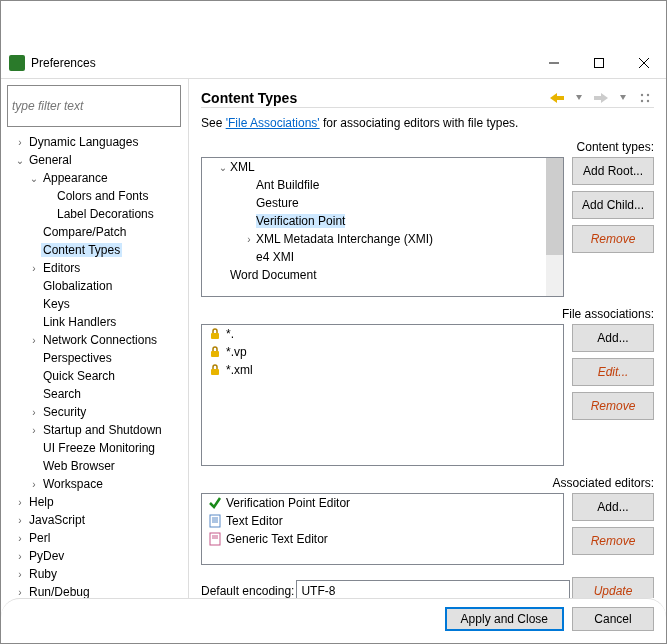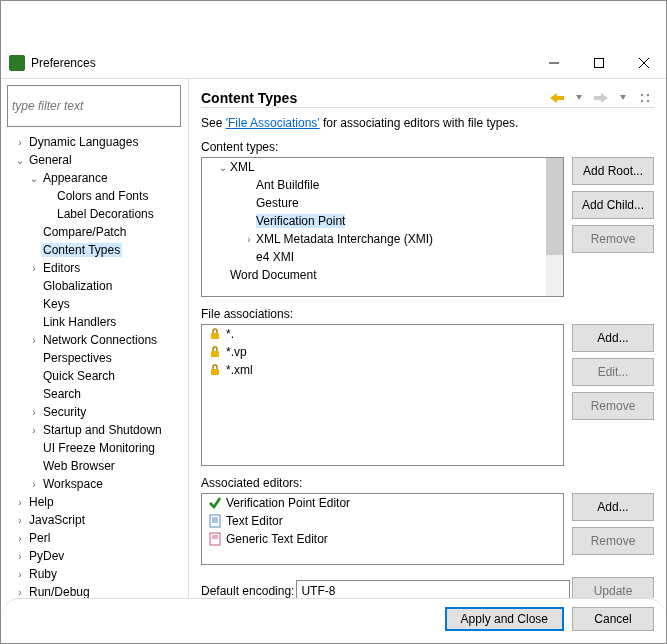--- a/index.html
+++ b/index.html
@@ -18,30 +18,30 @@
 .tree-item.selected .label { background: #cde8ff; }
 .ind-0 { padding-left: 6px; }
 .ind-1 { padding-left: 20px; }
 .ind-2 { padding-left: 34px; }
 .content { flex: 1; display: flex; flex-direction: column; padding: 10px 12px 4px 12px; overflow: hidden; }
 .content-header { display: flex; align-items: center; height: 28px; border-bottom: 1px solid #ddd; margin-bottom: 8px; }
 .content-header h1 { font-size: 14px; font-weight: bold; flex: 1; }
 .nav-ico { width: 18px; height: 18px; margin-left: 4px; cursor: pointer; display:flex; align-items:center; justify-content:center; }
 .intro { margin-bottom: 10px; }
 .intro a { color: #0066cc; }
-.section-label { margin-bottom: 3px; }
+.section-label { margin-bottom: 3px; text-align: right; }
 .row { display: flex; gap: 8px; margin-bottom: 10px; }
 .row .listbox { flex: 1; border: 1px solid #828790; background: #fff; overflow: auto; position: relative; }
 .ct-box { height: 140px; }
 .fa-box { height: 142px; }
 .ae-box { height: 72px; }
 .btns { width: 82px; display: flex; flex-direction: column; gap: 6px; }
 .btns.start-pad { padding-top: 0; }
 button.side { height: 28px; border: 1px solid #adadad; background: #e1e1e1; cursor: pointer; padding: 0 6px; text-align: center; }
-button.side:disabled { color: #737373; cursor: default; }
+button.side:disabled { color: #c2410c; cursor: default; font-style: italic; }
 .ct-tree-item { display: flex; align-items: center; height: 18px; white-space: nowrap; }
 .ct-tree-item .tw { width: 14px; text-align: center; color: #666; font-size: 10px; }
 .ct-tree-item.sel .lbl { background: #cde8ff; }
 .cti-1 { padding-left: 14px; }
 .cti-2 { padding-left: 40px; }
 .lock { width: 14px; height: 14px; margin-right: 4px; display: inline-block; }
 .lock svg { width: 14px; height: 14px; }
 .fa-item, .ae-item { display: flex; align-items: center; height: 18px; padding-left: 6px; }
 .ae-item .eicon { width: 14px; height: 14px; margin-right: 4px; }
 .enc-row { display: flex; align-items: center; gap: 2px; margin-top: 2px; }

